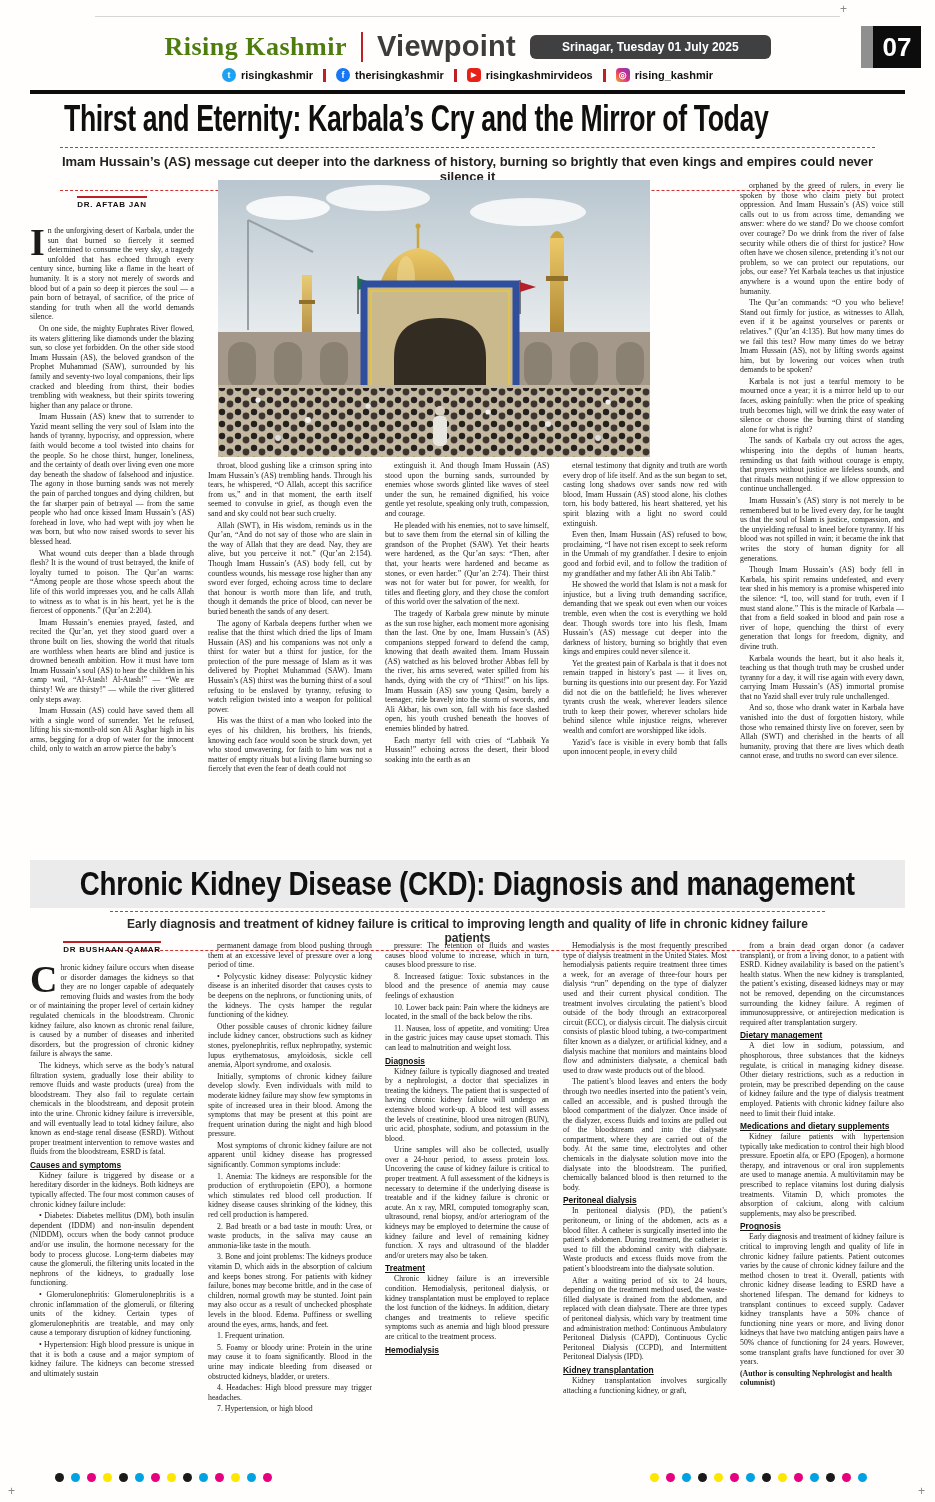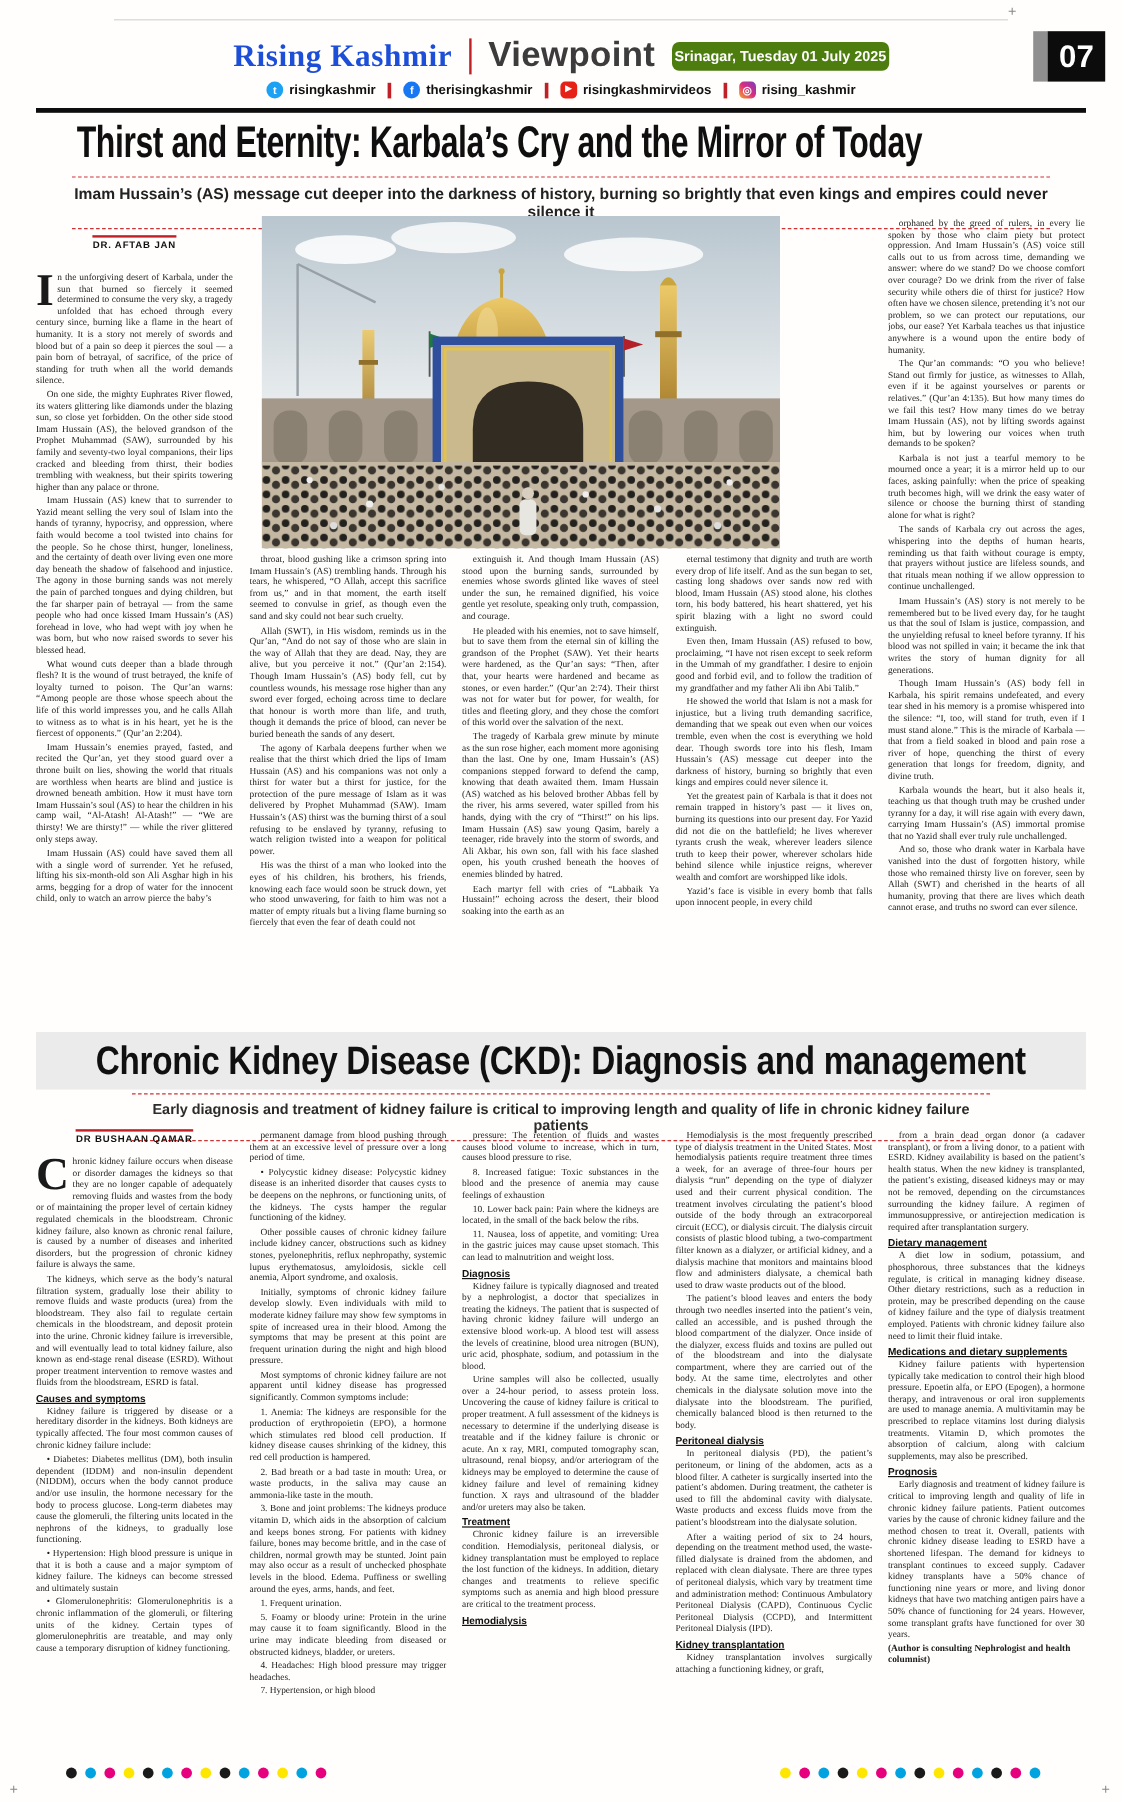--- a/index.html
+++ b/index.html
@@ -2,24 +2,24 @@
 <html><head>
 <meta charset="utf-8">
 <style>
   html,body{margin:0;padding:0;overflow:hidden;background:#ffffff;}
   .page{position:relative;width:935px;height:1502px;background:#fffefc;font-family:"Liberation Serif",serif;color:#1a1a1a;}
 
   
   .topline{position:absolute;top:16px;left:95px;right:95px;border-top:1px solid #d5d5d5;}
   .cropmark{position:absolute;color:#8a8a8a;font:12px "Liberation Sans",sans-serif;}
   .masthead{position:absolute;top:30px;left:0;right:0;display:flex;justify-content:center;align-items:center;gap:14px;}
-  .brand{font:bold 26px "Liberation Serif",serif;color:#1d4ed8;letter-spacing:0.5px;}
+  .brand{font:bold 26px "Liberation Serif",serif;color:#4d7c0f;letter-spacing:0.5px;}
   .mast-divider{width:2px;height:30px;background:#c01f25;}
   .section-name{font:600 29px "Liberation Sans",sans-serif;color:#3c3c3c;letter-spacing:0.3px;}
-  .date-pill{background:#4d7c0f;color:#fff;border-radius:6px;padding:5px 2px;font:bold 12px "Liberation Sans",sans-serif;}
+  .date-pill{background:#404040;color:#fff;border-radius:6px;padding:5px 32px;font:bold 12px "Liberation Sans",sans-serif;}
   .pagenum-wrap{position:absolute;top:26px;right:14px;display:flex;}
   .pagenum-gray{width:12px;height:42px;background:#8f8f8f;}
   .pagenum{width:48px;height:42px;background:#0c0c0c;color:#fff;font:bold 26px/42px "Liberation Sans",sans-serif;text-align:center;}
   .social-row{position:absolute;top:68px;left:0;right:0;display:flex;justify-content:center;align-items:center;gap:10px;}
   .soc{display:flex;align-items:center;gap:5px;}
   .ic{width:14px;height:14px;border-radius:50%;color:#fff;font:bold 9px/14px "Liberation Sans",sans-serif;text-align:center;display:inline-block;}
   .ic-tw{background:#1da1f2;}
   .ic-fb{background:#1877f2;}
   .ic-yt{background:#e62117;border-radius:4px;font-size:7px;}
   .ic-ig{background:linear-gradient(45deg,#f5a623,#d92e7f,#7a3bbf);border-radius:4px;}
@@ -219,22 +219,22 @@
   </div>
   <div class="standfirst sf2">Early diagnosis and treatment of kidney failure is critical to improving length and quality of life in chronic kidney failure patients</div>
   <div class="byline by2"><span>DR BUSHAAN QAMAR</span></div>
 
   <div class="col a2c1">
       <p class="dropcap">Chronic kidney failure occurs when disease or disorder damages the kidneys so that they are no longer capable of adequately removing fluids and wastes from the body or of maintaining the proper level of certain kidney regulated chemicals in the bloodstream. Chronic kidney failure, also known as chronic renal failure, is caused by a number of diseases and inherited disorders, but the progression of chronic kidney failure is always the same.</p>
       <p>The kidneys, which serve as the body’s natural filtration system, gradually lose their ability to remove fluids and waste products (urea) from the bloodstream. They also fail to regulate certain chemicals in the bloodstream, and deposit protein into the urine. Chronic kidney failure is irreversible, and will eventually lead to total kidney failure, also known as end-stage renal disease (ESRD). Without proper treatment intervention to remove wastes and fluids from the bloodstream, ESRD is fatal.</p>
       <h4>Causes and symptoms</h4>
       <p>Kidney failure is triggered by disease or a hereditary disorder in the kidneys. Both kidneys are typically affected. The four most common causes of chronic kidney failure include:</p>
       <p>•  Diabetes: Diabetes mellitus (DM), both insulin dependent (IDDM) and non-insulin dependent (NIDDM), occurs when the body cannot produce and/or use insulin, the hormone necessary for the body to process glucose. Long-term diabetes may cause the glomeruli, the filtering units located in the nephrons of the kidneys, to gradually lose functioning.</p>
+      <p>•  Glomerulonephritis: Glomerulonephritis is a chronic inflammation of the glomeruli, or filtering units of the kidney. Certain types of glomerulonephritis are treatable, and may only cause a temporary disruption of kidney functioning.</p>
       <p>•  Hypertension: High blood pressure is unique in that it is both a cause and a major symptom of kidney failure. The kidneys can become stressed and ultimately sustain</p>
-      <p>•  Glomerulonephritis: Glomerulonephritis is a chronic inflammation of the glomeruli, or filtering units of the kidney. Certain types of glomerulonephritis are treatable, and may only cause a temporary disruption of kidney functioning.</p>
     </div>
   <div class="col a2c2">
       <p>permanent damage from blood pushing through them at an excessive level of pressure over a long period of time.</p>
       <p>•  Polycystic kidney disease: Polycystic kidney disease is an inherited disorder that causes cysts to be deepens on the nephrons, or functioning units, of the kidneys. The cysts hamper the regular functioning of the kidney.</p>
       <p>Other possible causes of chronic kidney failure include kidney cancer, obstructions such as kidney stones, pyelonephritis, reflux nephropathy, systemic lupus erythematosus, amyloidosis, sickle cell anemia, Alport syndrome, and oxalosis.</p>
       <p>Initially, symptoms of chronic kidney failure develop slowly. Even individuals with mild to moderate kidney failure may show few symptoms in spite of increased urea in their blood. Among the symptoms that may be present at this point are frequent urination during the night and high blood pressure.</p>
       <p>Most symptoms of chronic kidney failure are not apparent until kidney disease has progressed significantly. Common symptoms include:</p>
       <p>1.  Anemia: The kidneys are responsible for the production of erythropoietin (EPO), a hormone which stimulates red blood cell production. If kidney disease causes shrinking of the kidney, this red cell production is hampered.</p>
       <p>2.  Bad breath or a bad taste in mouth: Urea, or waste products, in the saliva may cause an ammonia-like taste in the mouth.</p>
       <p>3.  Bone and joint problems: The kidneys produce vitamin D, which aids in the absorption of calcium and keeps bones strong. For patients with kidney failure, bones may become brittle, and in the case of children, normal growth may be stunted. Joint pain may also occur as a result of unchecked phosphate levels in the blood. Edema. Puffiness or swelling around the eyes, arms, hands, and feet.</p>

